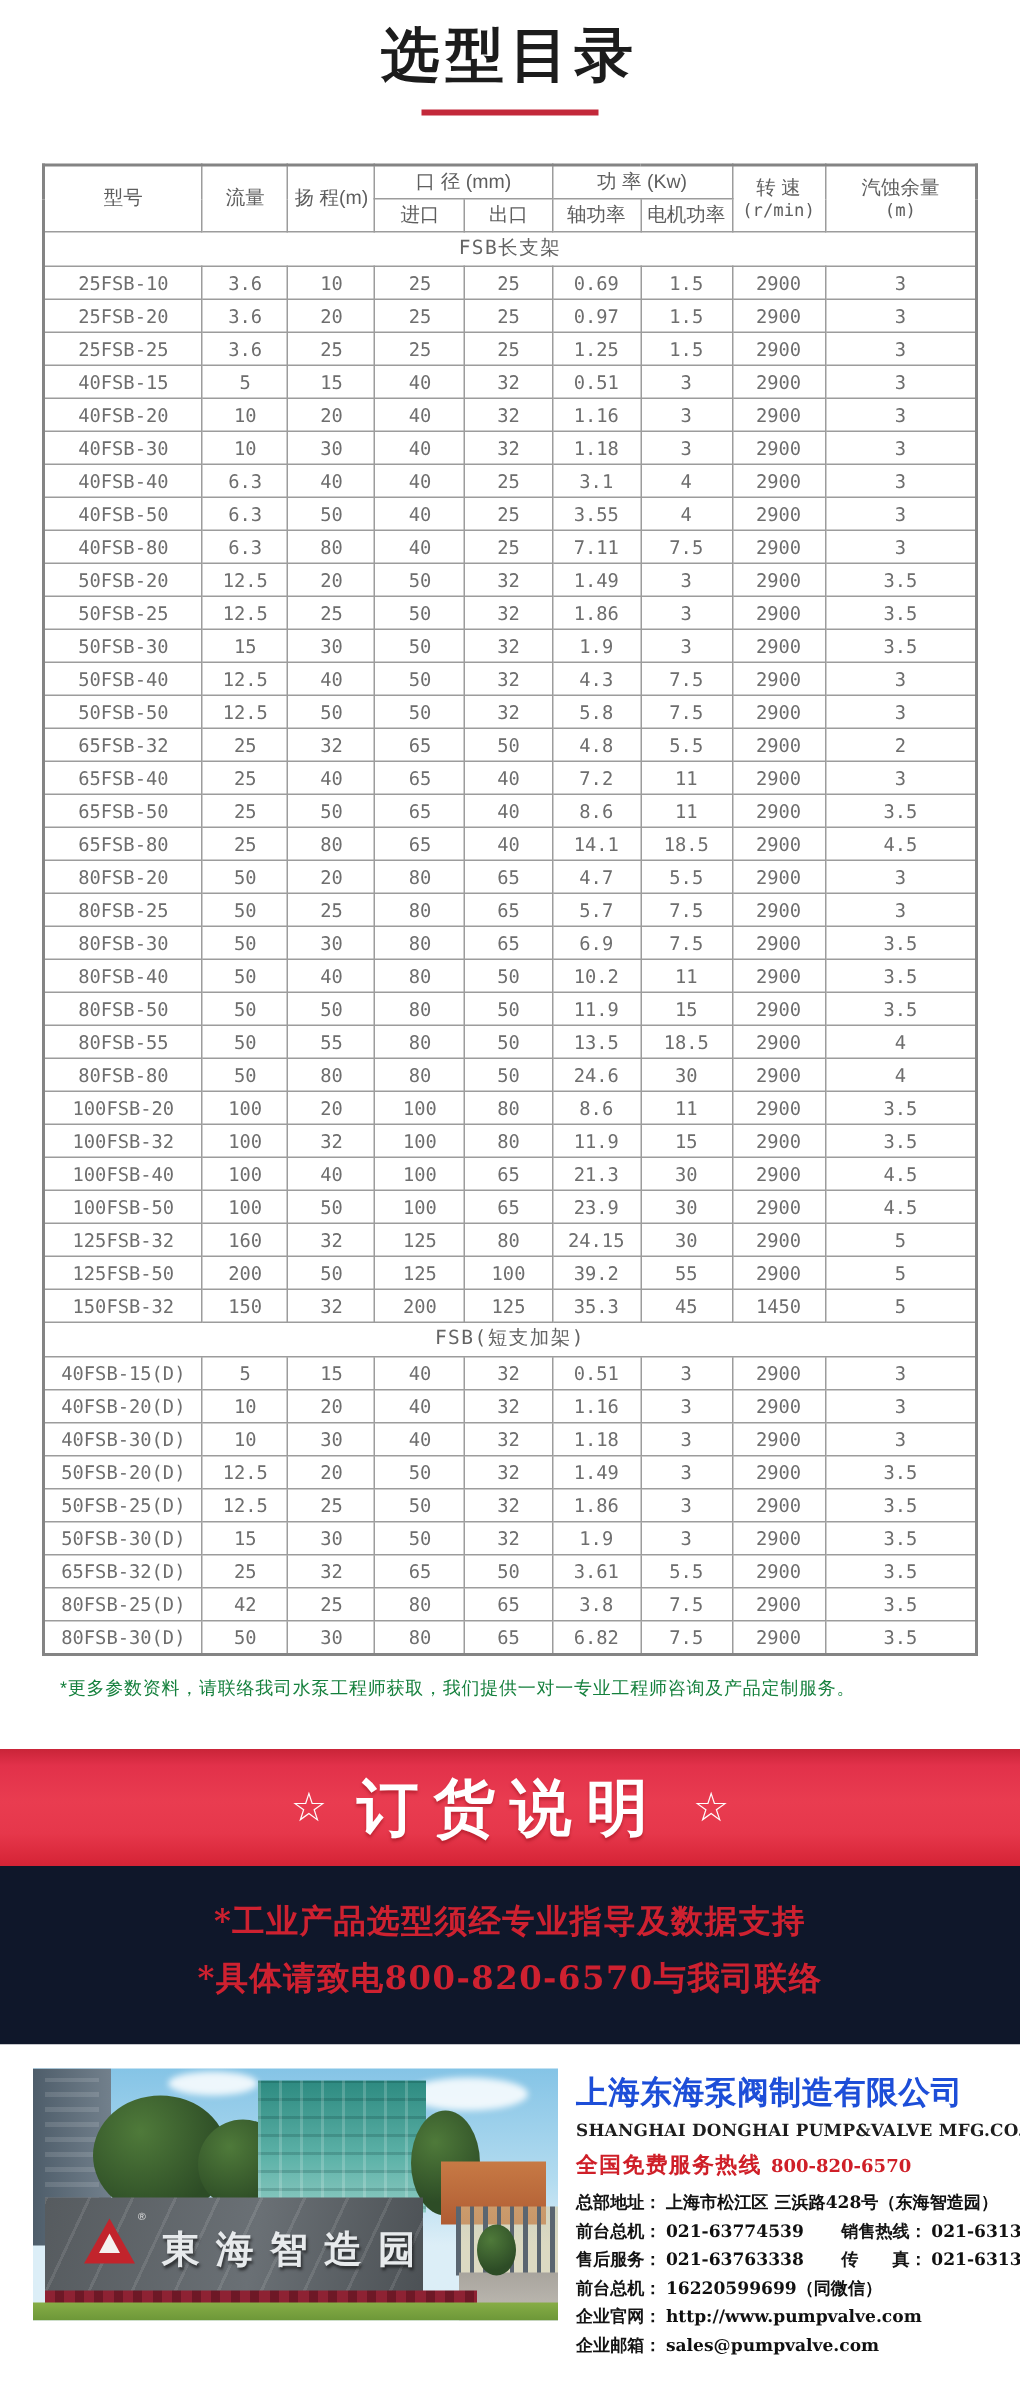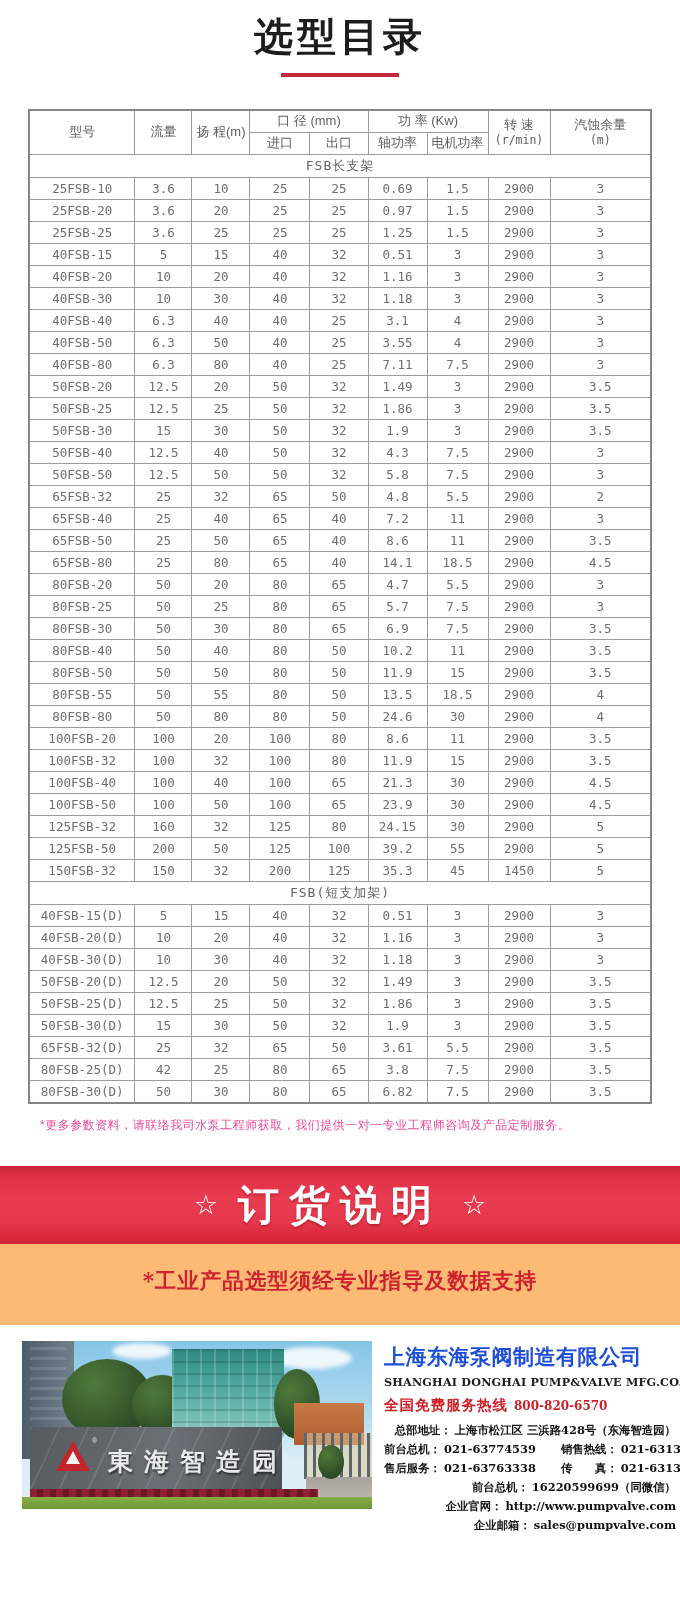--- a/index.html
+++ b/index.html
@@ -27,37 +27,37 @@
     font-size:12.5px;color:#6e6e6e;line-height:1.12;
     white-space:nowrap;overflow:hidden;
   }
   table.sel thead td{font-size:13px;color:#5e5e5e;
     font-family:"Liberation Sans","DejaVu Sans",sans-serif;}
   table.sel thead td .sub{font-size:11.5px;
     font-family:"DejaVu Sans Mono","Liberation Mono",monospace;}
   tr.section-row td{font-size:13px;color:#646464;height:22px;letter-spacing:1px;}
   
   .footnote{
-    margin:13px 0 0 40px;font-size:12px;color:#ec4899;letter-spacing:0.5px;
+    margin:13px 0 0 40px;font-size:12px;color:#15803d;letter-spacing:0.5px;
   }
   
   .banner{
     margin-top:32px;height:78px;width:680px;
     background:linear-gradient(180deg,#c92438 0%,#e2314a 14%,#e93c50 45%,#e6374b 72%,#d52335 100%);
     display:flex;align-items:center;justify-content:center;gap:20px;
     color:#ffffff;
   }
   .banner .star{font-size:27px;font-weight:700;line-height:1;}
   .banner .banner-title{
     font-size:41px;font-weight:900;letter-spacing:10px;line-height:1;
     text-shadow:0 2px 2px rgba(120,0,10,0.35);
   }
   
   .notice{
-    background:#fdba74;padding:22px 0 30px;text-align:center;
+    background:#0f172a;padding:22px 0 30px;text-align:center;
   }
   .notice p{
     margin:0;font-family:"DejaVu Serif","Liberation Serif",serif;
     font-weight:700;font-size:21.5px;color:#ce2130;letter-spacing:1px;
   }
   .notice p + p{margin-top:9px;}
   
   .company{display:flex;padding:16px 14px 0 22px;background:#ffffff;}
   .photo{
     position:relative;width:350px;height:168px;flex:0 0 350px;overflow:hidden;
@@ -112,21 +112,21 @@
   }
   .hotline{margin-top:7px;white-space:nowrap;}
   .hotline-label{font-size:14.5px;font-weight:900;color:#cf1f28;letter-spacing:1px;}
   .hotline-number{
     font-family:"DejaVu Serif","Liberation Serif",serif;
     font-size:12px;font-weight:700;color:#cf1f28;margin-left:6px;
   }
   .contacts{margin-top:6px;}
   .contact-line{
     font-family:"DejaVu Serif","Liberation Serif",serif;
-    font-size:11.4px;color:#141414;line-height:19px;white-space:nowrap;text-align:right;
+    font-size:11.4px;color:#141414;line-height:19px;white-space:nowrap;
   }
   .c-label{font-weight:700;}
   .c-label + .c-value{margin-left:3px;font-weight:700;color:#101010;}
   .c-label:not(:first-child){margin-left:25px;}
 </style>
 </head>
 <body>
 
 <div class="page">
 
@@ -634,20 +634,21 @@
   <p class="footnote">*更多参数资料，请联络我司水泵工程师获取，我们提供一对一专业工程师咨询及产品定制服务。</p>
 
   <div class="banner">
     <span class="star">☆</span>
     <span class="banner-title">订货说明</span>
     <span class="star">☆</span>
   </div>
 
   <div class="notice">
     <p>*工业产品选型须经专业指导及数据支持</p>
+    <p>*具体请致电800-820-6570与我司联络</p>
   </div>
 
   <div class="company">
     <div class="photo">
       <div class="cloud" style="left:250px;top:6px;width:80px;height:22px;"></div>
       <div class="cloud" style="left:90px;top:2px;width:60px;height:16px;"></div>
       <div class="bldg-left"></div>
       <div class="tree" style="left:40px;top:18px;width:90px;height:80px;"></div>
       <div class="tree" style="left:110px;top:34px;width:60px;height:60px;"></div>
       <div class="glass"></div>

